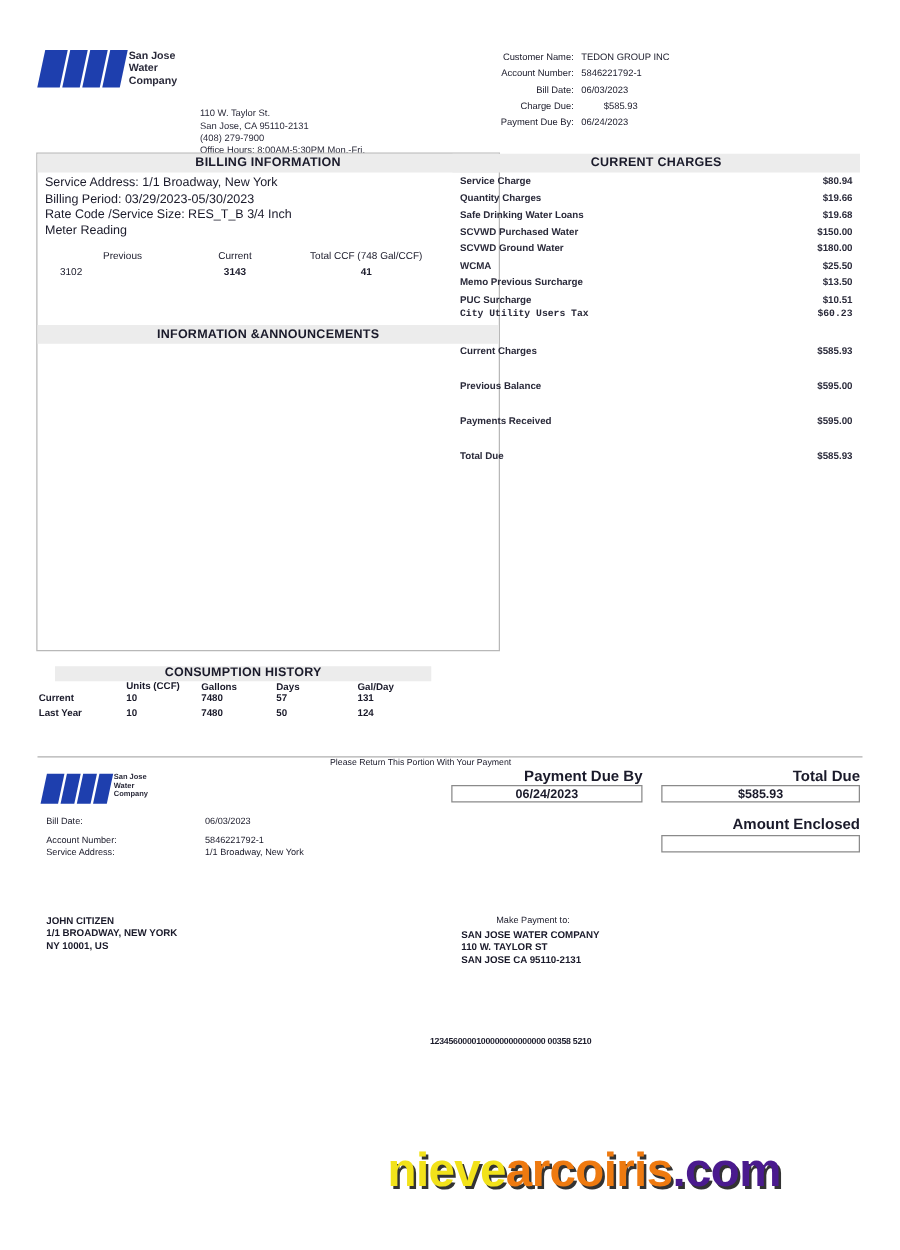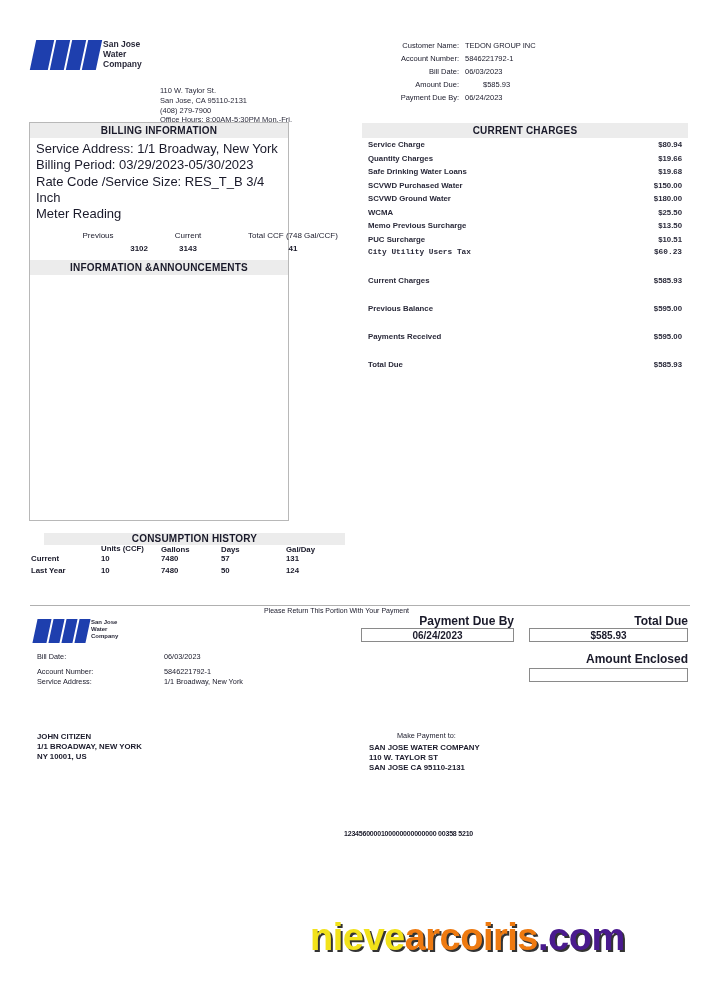--- a/index.html
+++ b/index.html
@@ -57,39 +57,39 @@
   <div>www.sjwater.com</div>
 </div>
 
 <div class="abs kv" style="left:360px; top:41px;">
   <div class="k">Customer Name:</div>
   <div>TEDON GROUP INC</div>
   <div class="k">Account Number:</div>
   <div>5846221792-1</div>
   <div class="k">Bill Date:</div>
   <div>06/03/2023</div>
-  <div class="k">Amount Due:</div>
+  <div class="k">Charge Due:</div>
   <div style="padding-left:18px;">$585.93</div>
   <div class="k">Payment Due By:</div>
   <div>06/24/2023</div>
 </div>
 
-<div class="abs panel" style="left:29px; top:122px; width:260px; height:399px;">
+<div class="abs panel" style="left:29px; top:122px; width:371px; height:399px;">
   <div class="bar">BILLING INFORMATION</div>
-  <div style="padding:3px 6px; font-size:13px; line-height:1.25;">
+  <div style="padding:3px 6px; font-size:10px; line-height:1.25;">
     <div>Service Address:   1/1 Broadway, New York</div>
     <div>Billing  Period:    03/29/2023-05/30/2023</div>
     <div>Rate Code /Service Size:  RES_T_B 3/4 Inch</div>
     <div>Meter Reading</div>
   </div>
   <div style="display:grid; grid-template-columns:100px 80px 130px; padding:6px 0 0 18px; font-size:8px; row-gap:4px;">
     <div style="text-align:center;">Previous</div>
     <div style="text-align:center;">Current</div>
     <div style="text-align:center;">Total CCF (748 Gal/CCF)</div>
-    <div style="text-align:right;font-weight:bold;">3102</div>
+    <div style="text-align:left;font-weight:normal;">3102</div>
     <div style="text-align:center;font-weight:bold;">3143</div>
     <div style="text-align:center;font-weight:bold;">41</div>
   </div>
   <div class="bar abs" style="left:0; right:0; top:137px;">INFORMATION &amp;ANNOUNCEMENTS</div>
 </div>
 
 <div class="abs" style="left:362px; top:123px; width:326px;">
   <div class="bar">CURRENT CHARGES</div>
   <div class="charges" style="padding:2px 6px 0 6px;">
     <div class="row" style="height:13.5px;">

